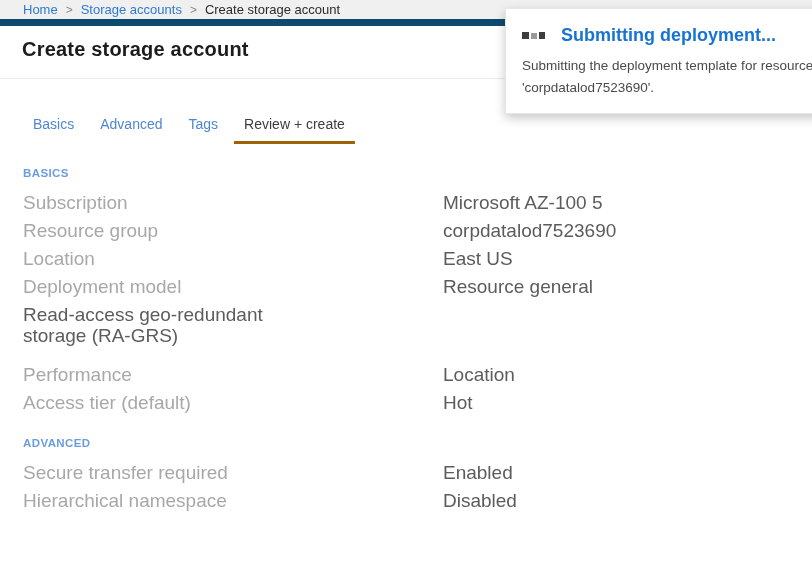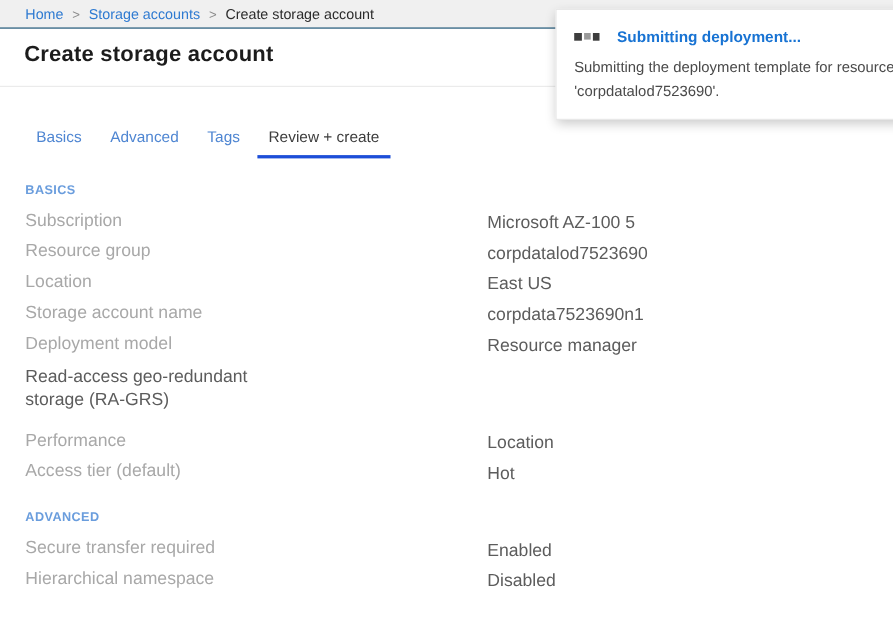--- a/index.html
+++ b/index.html
@@ -8,21 +8,21 @@
     position: relative;
     background: #ffffff;
     font-family: "Liberation Sans", sans-serif;
     color: #444;
   }
 
   
   .breadcrumb-bar {
     height: 26px;
     background: #f0f0f0;
-    border-bottom: 1px solid #0c4a6e;
+    border-bottom: 7px solid #0c4a6e;
     display: flex;
     align-items: center;
     padding-left: 23px;
     font-size: 13px;
     text-align: center;
   }
   .breadcrumb-bar .crumb-link { color: #2e7ad1; cursor: pointer; }
   .breadcrumb-bar .crumb-current { color: #2b2b2b; }
   .breadcrumb-bar .crumb-sep { color: #8a8a8a; margin: 0 8px; font-size: 12px; }
 
@@ -47,42 +47,42 @@
     font-size: 14px;
   }
   .tab {
     color: #4f86d2;
     padding-bottom: 9px;
     cursor: pointer;
     white-space: nowrap;
   }
   .tab.active {
     color: #3d3d3d;
-    border-bottom: 3px solid #1d4ed8;
+    border-bottom: 3px solid #a16207;
     padding-left: 10px;
     padding-right: 10px;
     margin-left: -10px;
     margin-right: -10px;
   }
 
   
   .content { margin-left: 23px; }
   .section-header {
     color: #6a9ddd;
     font-size: 11.5px;
     font-weight: bold;
     letter-spacing: 0.4px;
     margin-top: 23px;
     margin-bottom: 7px;
   }
   .row {
     display: flex;
     align-items: flex-start;
     height: 28px;
-    font-size: 16px;
+    font-size: 19px;
     padding-top: 6px;
   }
   .row.tall { height: auto; padding-bottom: 12px; }
   .row .label {
     width: 420px;
     flex: 0 0 420px;
     color: #a8a8a8;
   }
   .row .value {
     color: #5c5c5c;
@@ -102,21 +102,21 @@
     padding: 16px 16px 14px 16px;
   }
   .toast-head { display: flex; align-items: center; }
   .deploy-icon { display: flex; align-items: center; gap: 2px; margin-right: 16px; }
   .deploy-icon i { display: block; }
   .deploy-icon .b1 { width: 7px; height: 7px; background: #3d3d3d; }
   .deploy-icon .b2 { width: 6px; height: 6px; background: #9a9a9a; }
   .deploy-icon .b3 { width: 6px; height: 7px; background: #3d3d3d; }
   .toast-title {
     color: #1873d3;
-    font-size: 14px;
+    font-size: 18px;
     font-weight: 600;
     cursor: pointer;
   }
   .toast-message {
     margin-top: 9px;
     font-size: 13.5px;
     color: #4a4a4a;
     line-height: 22px;
     white-space: normal;
   }
@@ -153,26 +153,22 @@
   </div>
   <div class="row">
     <div class="label">Resource group</div>
     <div class="value">corpdatalod7523690</div>
   </div>
   <div class="row">
     <div class="label">Location</div>
     <div class="value">East US</div>
   </div>
   <div class="row">
-    <div class="label">Storage account name</div>
-    <div class="value">corpdata7523690n1</div>
-  </div>
-  <div class="row">
     <div class="label">Deployment model</div>
-    <div class="value">Resource manager</div>
+    <div class="value">Resource general</div>
   </div>
   <div class="row tall">
     <div class="value">Read-access geo-redundant storage (RA-GRS)</div>
   </div>
   <div class="row">
     <div class="label">Performance</div>
     <div class="value">Location</div>
   </div>
   <div class="row">
     <div class="label">Access tier (default)</div>

